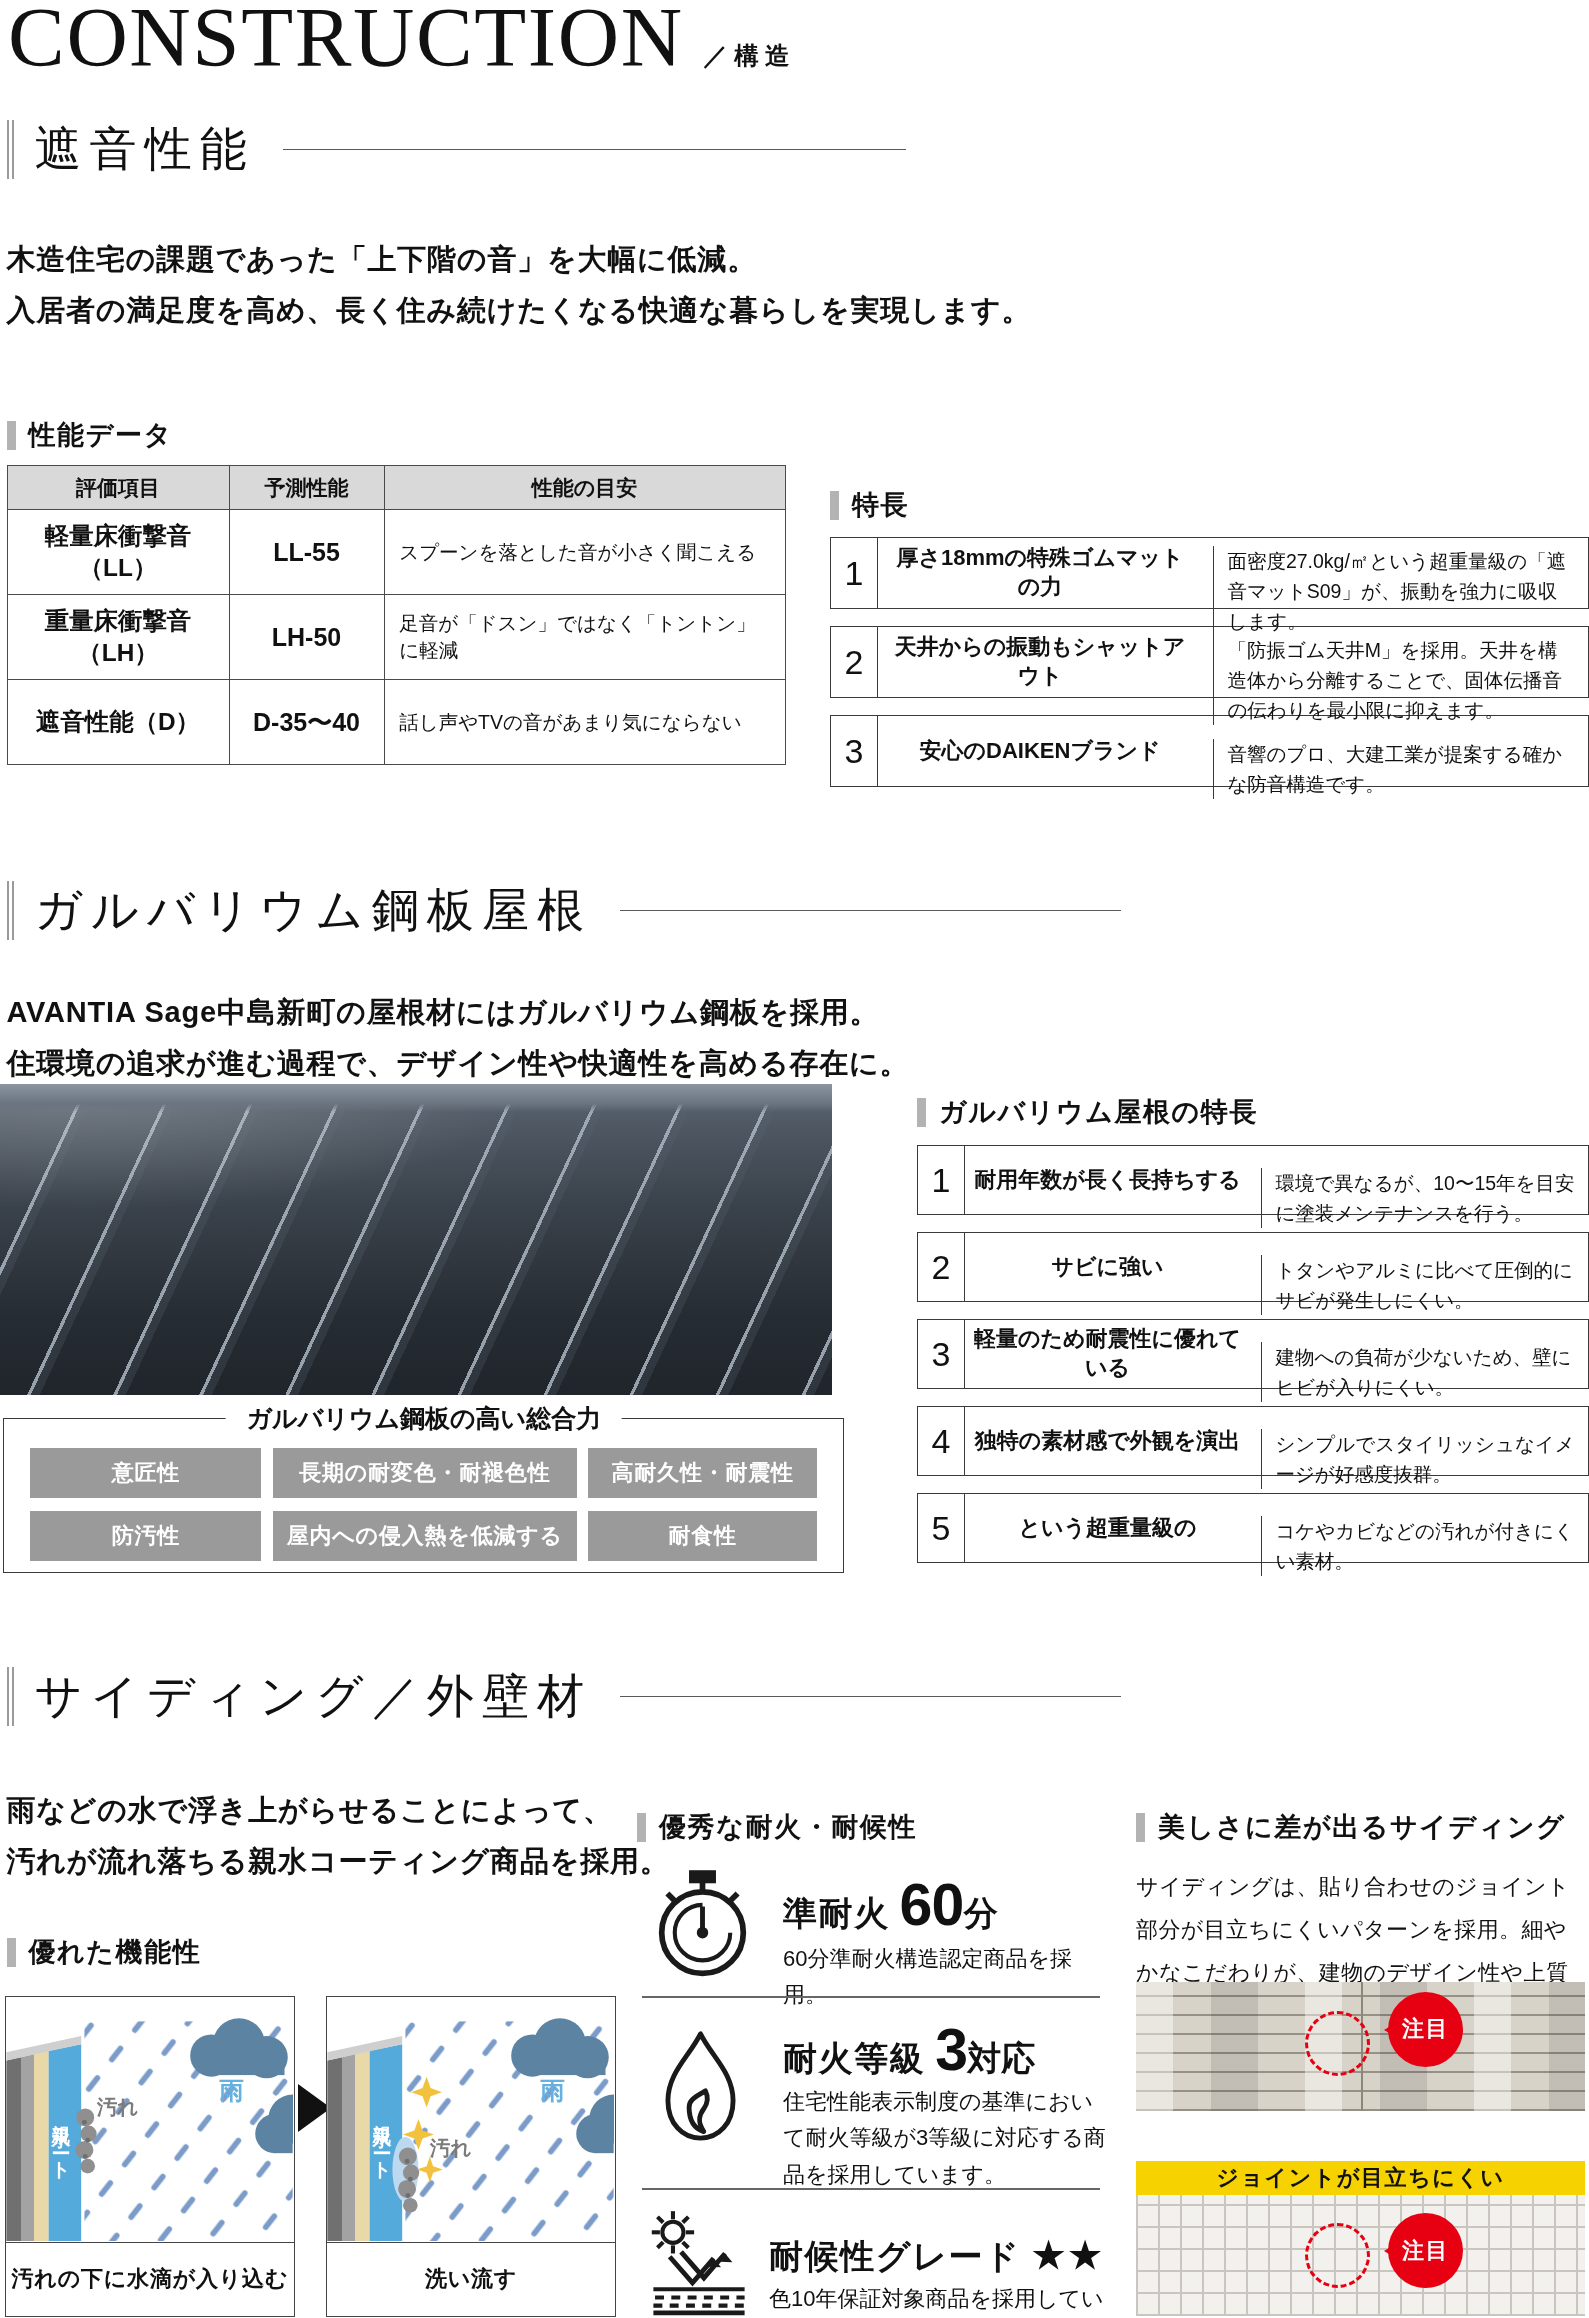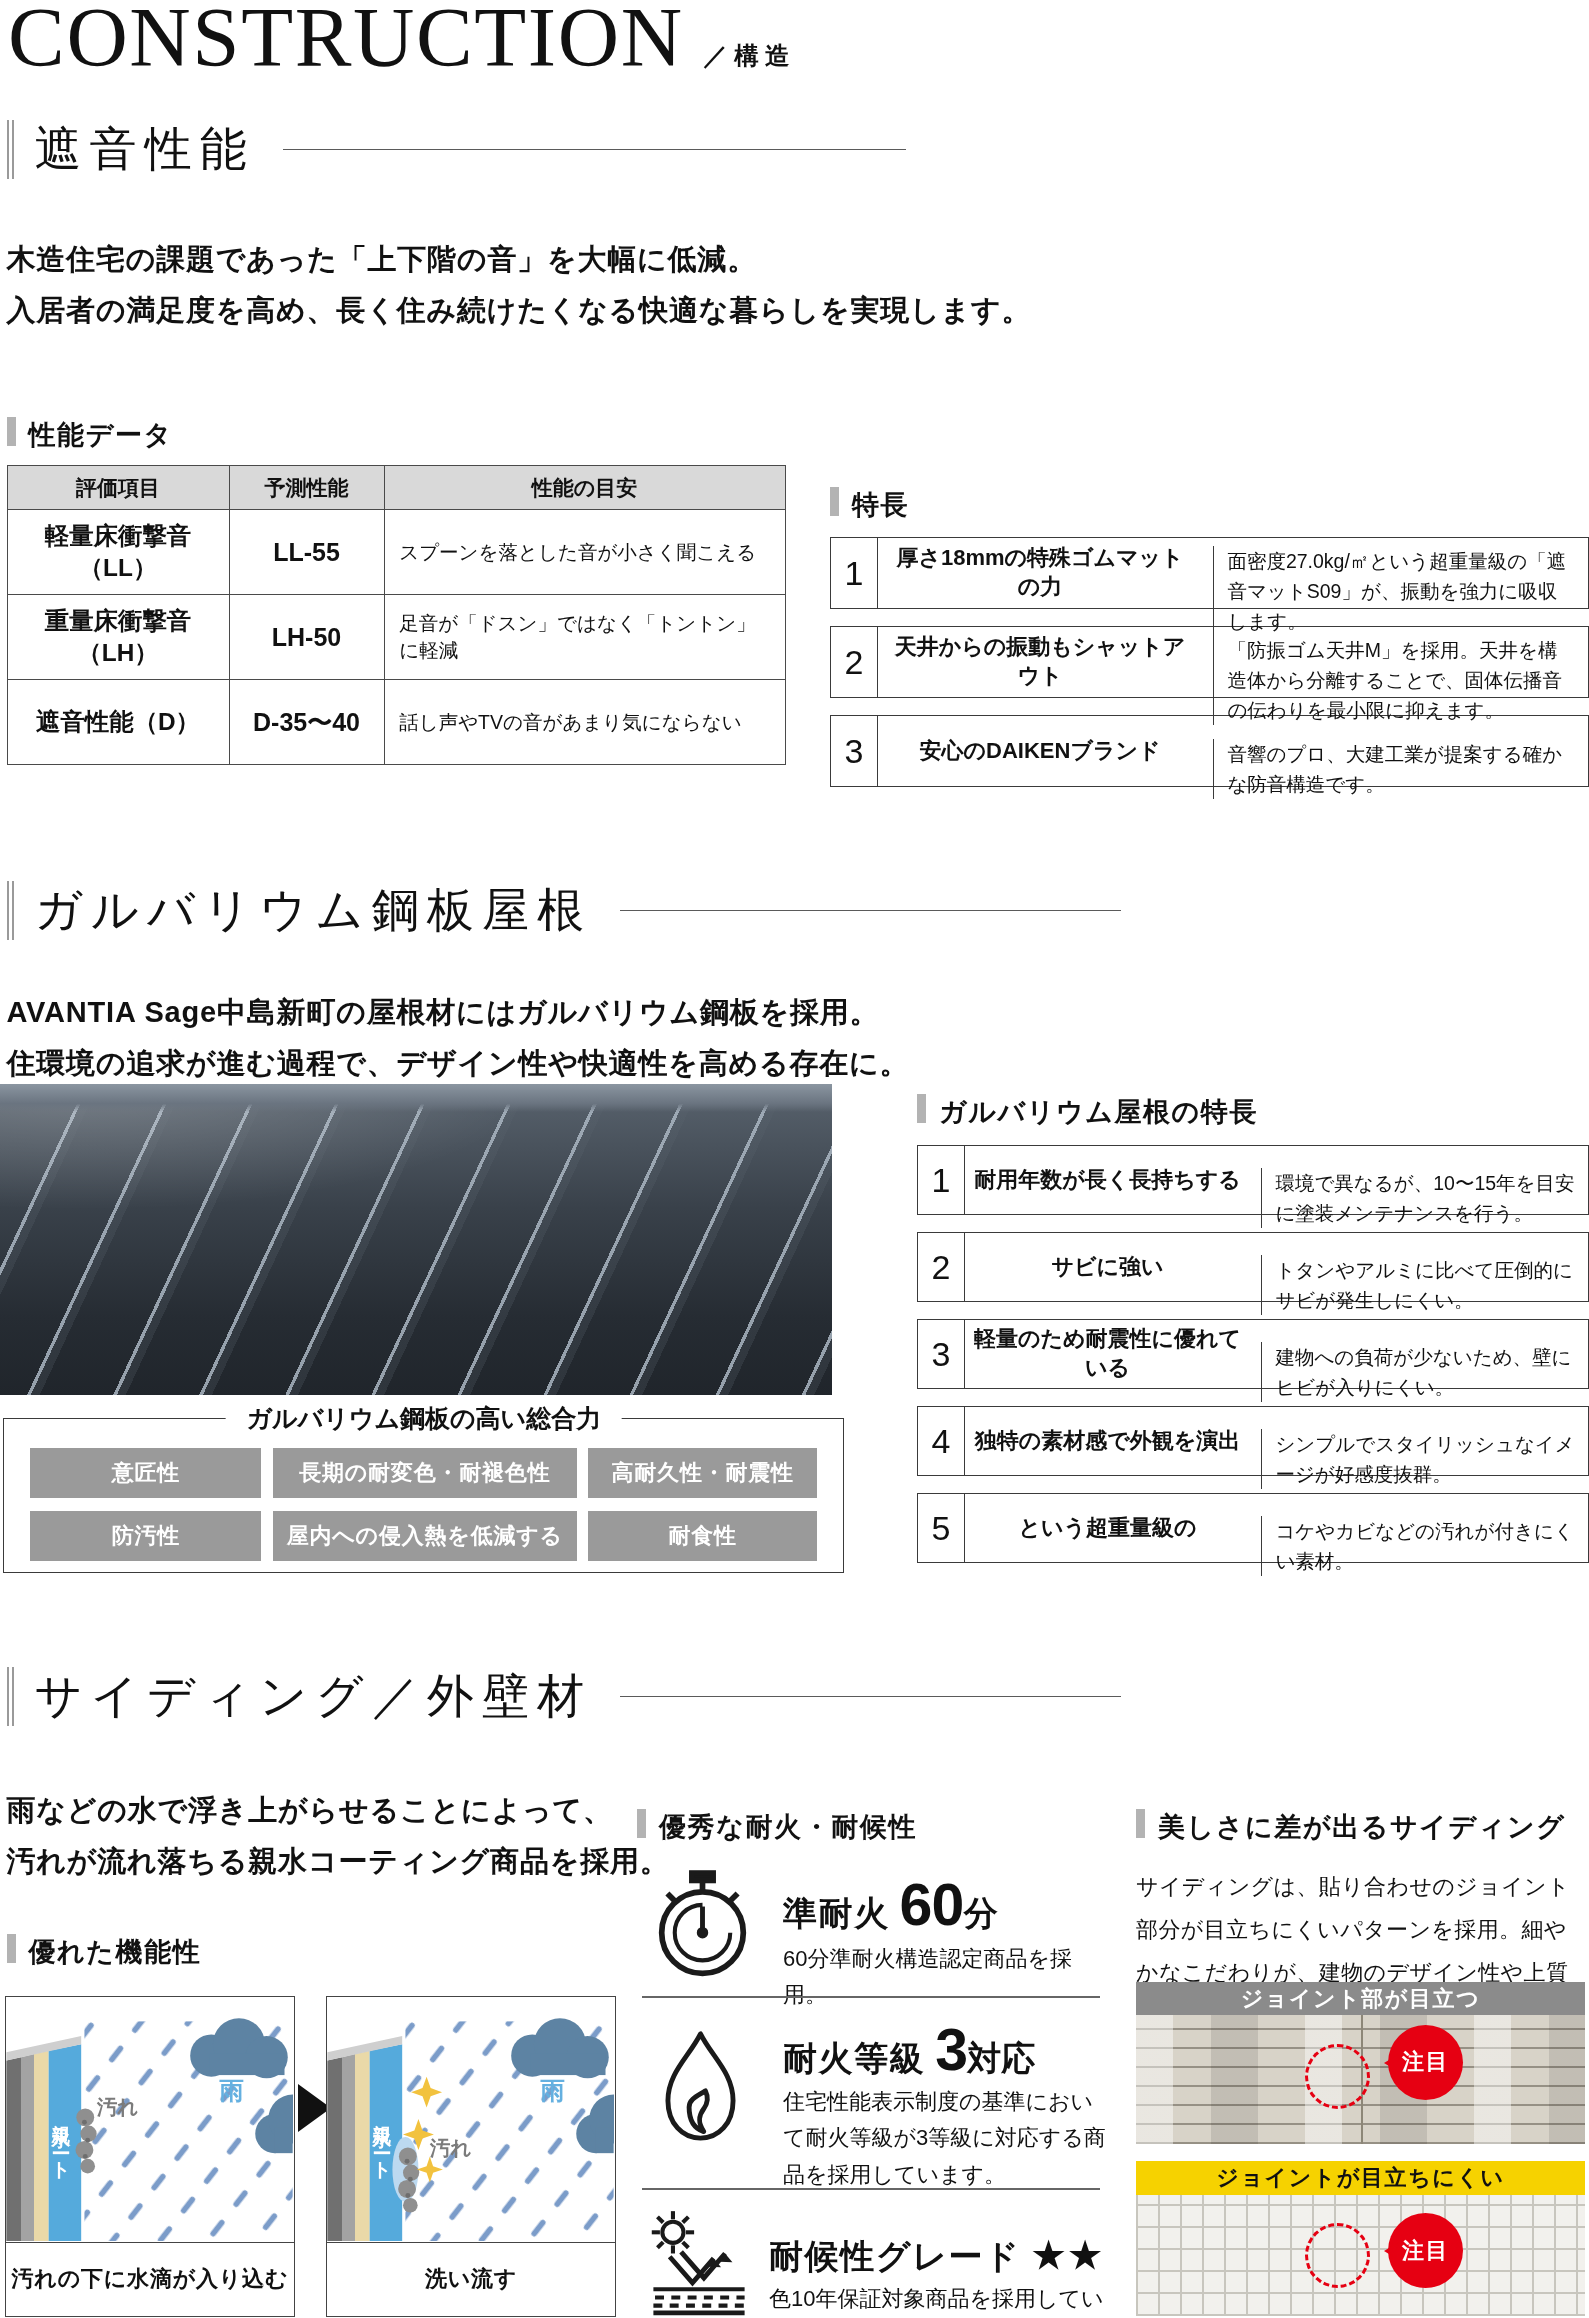--- a/index.html
+++ b/index.html
@@ -12,21 +12,21 @@
   .hdr-title { font-family:"Liberation Serif", serif; font-size:85px; font-weight:400; letter-spacing:1.6px; line-height:1; }
   .hdr-sub { font-size:24.4px; font-weight:bold; letter-spacing:6.5px; margin:0 0 8.1px 19.5px; }
 
   
   .sec-row { position:absolute; display:flex; align-items:center; }
   .sec-title { font-family:"Liberation Serif", serif; font-size:47px; letter-spacing:8.1px; border-left:7.3px double #9a9a9a; padding-left:21px; line-height:1.25; white-space:nowrap; }
   .sec-line { flex:1; height:1.6px; background:#5a5a5a; margin-left:28px; }
 
   .intro { position:absolute; font-size:29px; font-weight:bold; line-height:1.75; letter-spacing:0.8px; }
 
-  .subhead { position:absolute; display:flex; font-size:27px; font-weight:bold; letter-spacing:1.6px; }
+  .subhead { position:absolute; display:flex; align-items:center; font-size:27px; font-weight:bold; letter-spacing:1.6px; }
   .subhead .bar { width:9px; height:29px; background:#b3b3b3; margin-right:13px; flex:0 0 auto; }
 
   
   .floor-photo { position:absolute; left:941px; top:210px; width:642px; height:246px; overflow:hidden;
     background:linear-gradient(180deg,#efe8d8 0%,#e6d6b9 28%,#dcc49d 55%,#cfb186 100%); }
   .iso { position:absolute; transform:scaleY(0.5) rotate(45deg); }
   .ply { width:488px; height:488px; left:77px; top:-73px; background:#d8b079; box-shadow:0 0 0 2.4px #c49a5f inset; }
   .mat { width:440px; height:440px; left:101px; top:-75px; background:#2d3133;
     background-image:linear-gradient(90deg, transparent 0 33%, rgba(255,255,255,.75) 33% calc(33% + 2.4px), transparent calc(33% + 2.4px) 66%, rgba(255,255,255,.75) 66% calc(66% + 2.4px), transparent calc(66% + 2.4px)),
                      linear-gradient(0deg, transparent 0 33%, rgba(255,255,255,.75) 33% calc(33% + 2.4px), transparent calc(33% + 2.4px) 66%, rgba(255,255,255,.75) 66% calc(66% + 2.4px), transparent calc(66% + 2.4px)); }
@@ -432,21 +432,20 @@
   </div>
   <div class="fire-desc" style="left:769px; top:2281px; width:342px;">色10年保証対象商品を採用しています。</div>
 
   <div class="subhead" style="left:1136px; top:1809px;">
     <span class="bar"></span>
     <span>美しさに差が出るサイディング</span>
   </div>
   <div class="beauty-body">サイディングは、貼り合わせのジョイント部分が目立ちにくいパターンを採用。細やかなこだわりが、建物のデザイン性や上質感、美しさを大きく高めてくれる。</div>
 
   <div class="sample" style="top:1982px;">
-    <div class="sample-bar bar-gray">ジョイント部が目立つ</div>
     <div class="brick">
       <div class="joint"></div>
       <div class="dash-circle" style="left:169px; top:29px;"></div>
       <div class="attn" style="left:252px; top:9.8px;">注目</div>
     </div>
   </div>
 
   <div class="sample" style="top:2161px;">
     <div class="sample-bar bar-yellow" style="height:34px;">ジョイントが目立ちにくい</div>
     <div class="tile">

